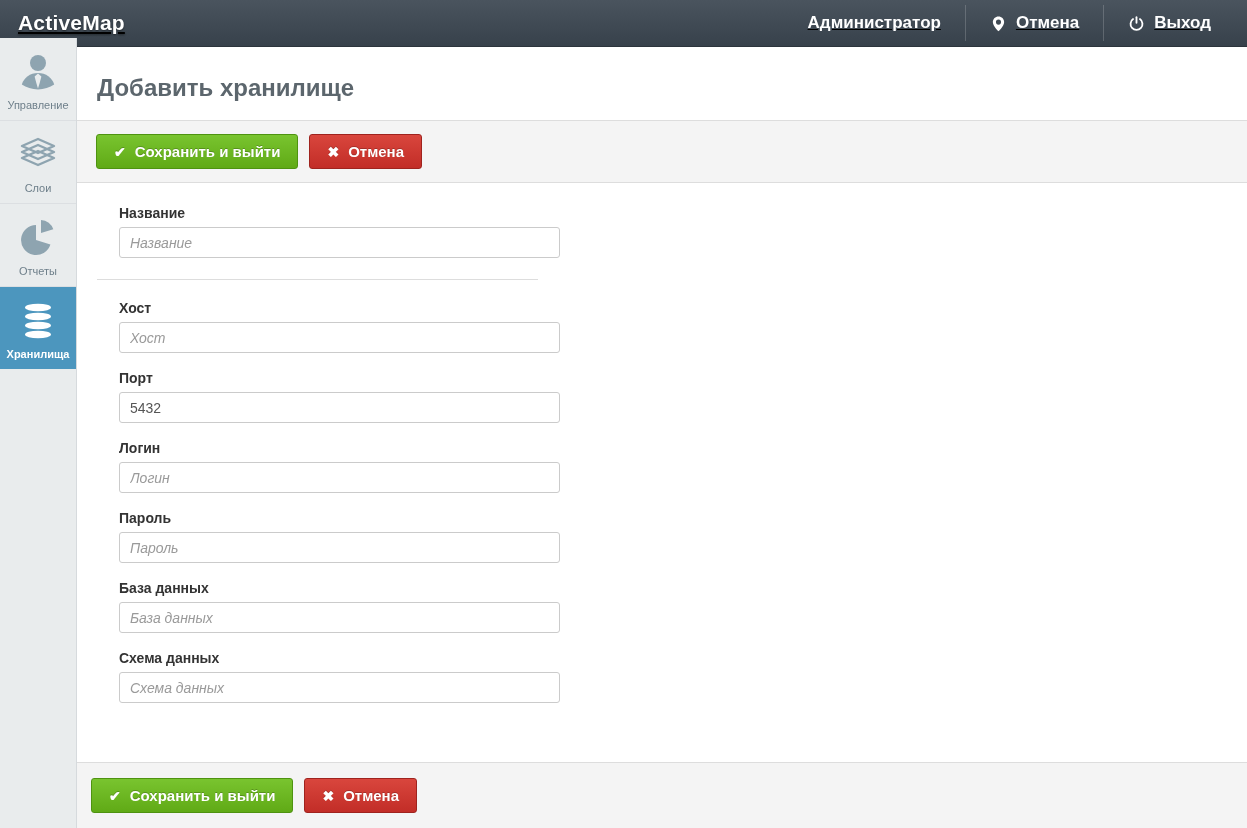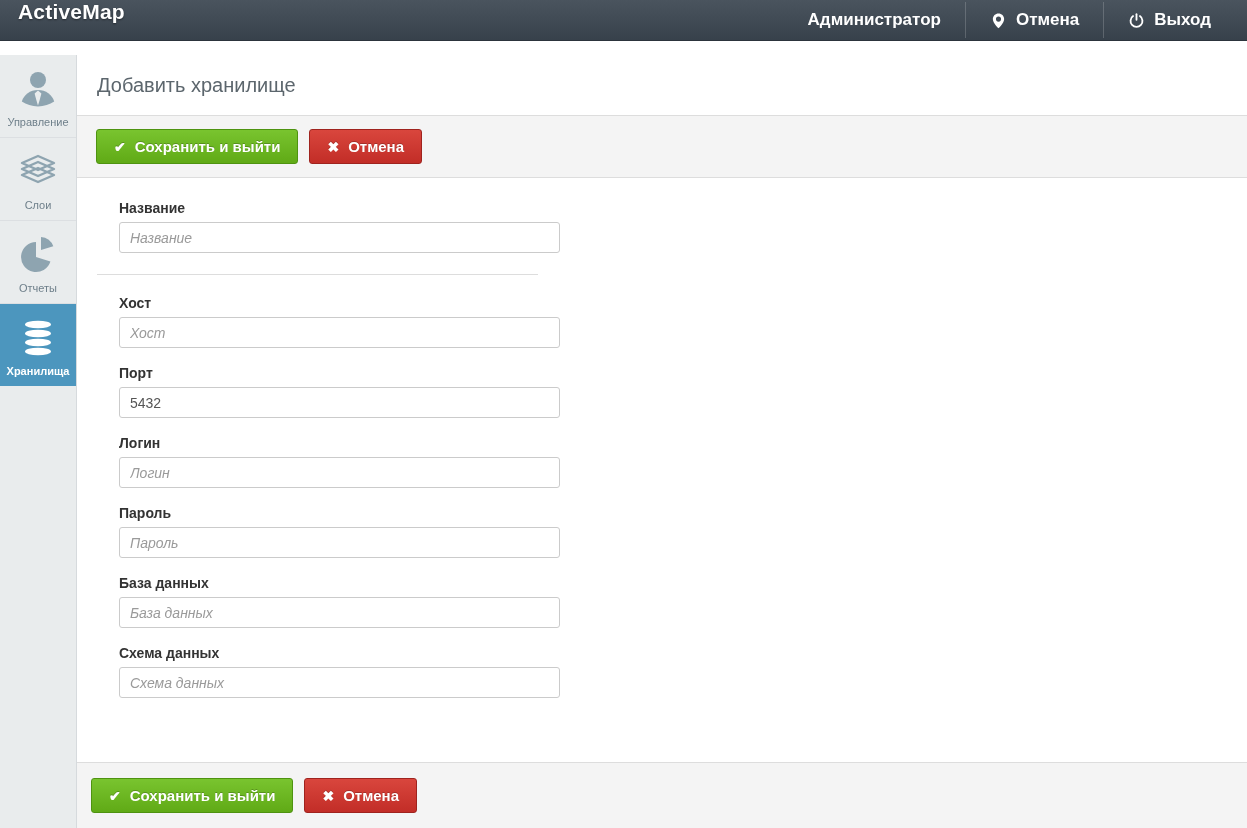--- a/index.html
+++ b/index.html
@@ -1,46 +1,46 @@
 <!DOCTYPE html>
 <html><head>
 <meta charset="utf-8">
 <style>
   * { margin:0; padding:0; box-sizing:border-box; }
   html,body { width:1247px; height:828px; overflow:hidden;
     font-family:"Liberation Sans", sans-serif; background:#fff; }
 
   
-  .header { height:41px; background:linear-gradient(to bottom,#4a545e,#37414b);
-    display:flex; align-items:flex-start; justify-content:space-between;
-    border-bottom:1px solid #2c343c; }
+  .header { height:47px; background:linear-gradient(to bottom,#4a545e,#37414b);
+    display:flex; align-items:center; justify-content:space-between;
+    border-bottom:1px solid #2c343c;text-decoration:underline; }
   .logo { color:#fff; font-size:21px; font-weight:bold; padding-left:18px;
     text-shadow:0 1px 2px rgba(0,0,0,.45); letter-spacing:.2px; cursor:pointer; }
   .header-right { display:flex; align-items:center; height:100%; padding-right:12px; }
   .hdr-item { display:flex; align-items:center; gap:9px; color:#fff;
     font-size:17px; font-weight:bold; padding:0 24px; height:100%; cursor:pointer; }
   .hdr-item svg { display:block; }
   .hdr-divider { width:1px; height:36px; background:rgba(255,255,255,.18); }
 
   
-  .sidebar { position:absolute; top:55px; left:0; bottom:0; width:77px;
+  .sidebar { position:absolute; top:38px; left:0; bottom:0; width:77px;
     background:#e9eced; border-right:1px solid #d6dadd; }
   .sb-item { text-align:center; padding:13px 2px 9px; cursor:pointer;
     border-bottom:1px solid #dcdfe2; --cut:#e9eced; }
   .sb-item .sb-icon { color:#8ea4b0; display:inline-block; height:42px; }
   .sb-label { font-size:11px; color:#6e7f8a; margin-top:2px; }
   .sb-item.active { background:#4c96be; border-bottom:none; --cut:#4c96be; }
   .sb-item.active .sb-icon { color:#fff; }
   .sb-item.active .sb-label { color:#fff; font-weight:bold; }
 
   
   .content { position:absolute; top:55px; left:77px; right:0; bottom:0;
     display:flex; flex-direction:column; background:#fff; }
   .title-area { padding:19px 20px 18px; }
-  .page-title { font-size:20px; font-weight:normal; color:#5c666d; }
+  .page-title { font-size:24px; font-weight:bold; color:#5c666d; }
 
   .toolbar { background:#f4f4f4; border-top:1px solid #ddd;
     border-bottom:1px solid #ddd; padding:13px 19px; display:flex; gap:11px; }
   .btn { display:inline-flex; align-items:center; gap:9px; border-radius:3px;
     font-size:15px; font-weight:bold; color:#fff; padding:8px 17px;
     cursor:pointer; text-shadow:0 -1px 0 rgba(0,0,0,.22);
     font-family:"Liberation Sans", sans-serif; }
   .btn .btn-icon { font-size:14px; line-height:1; }
   .btn-green { background:linear-gradient(to bottom,#79c42f,#60aa16);
     border:1px solid #4e9310; }

